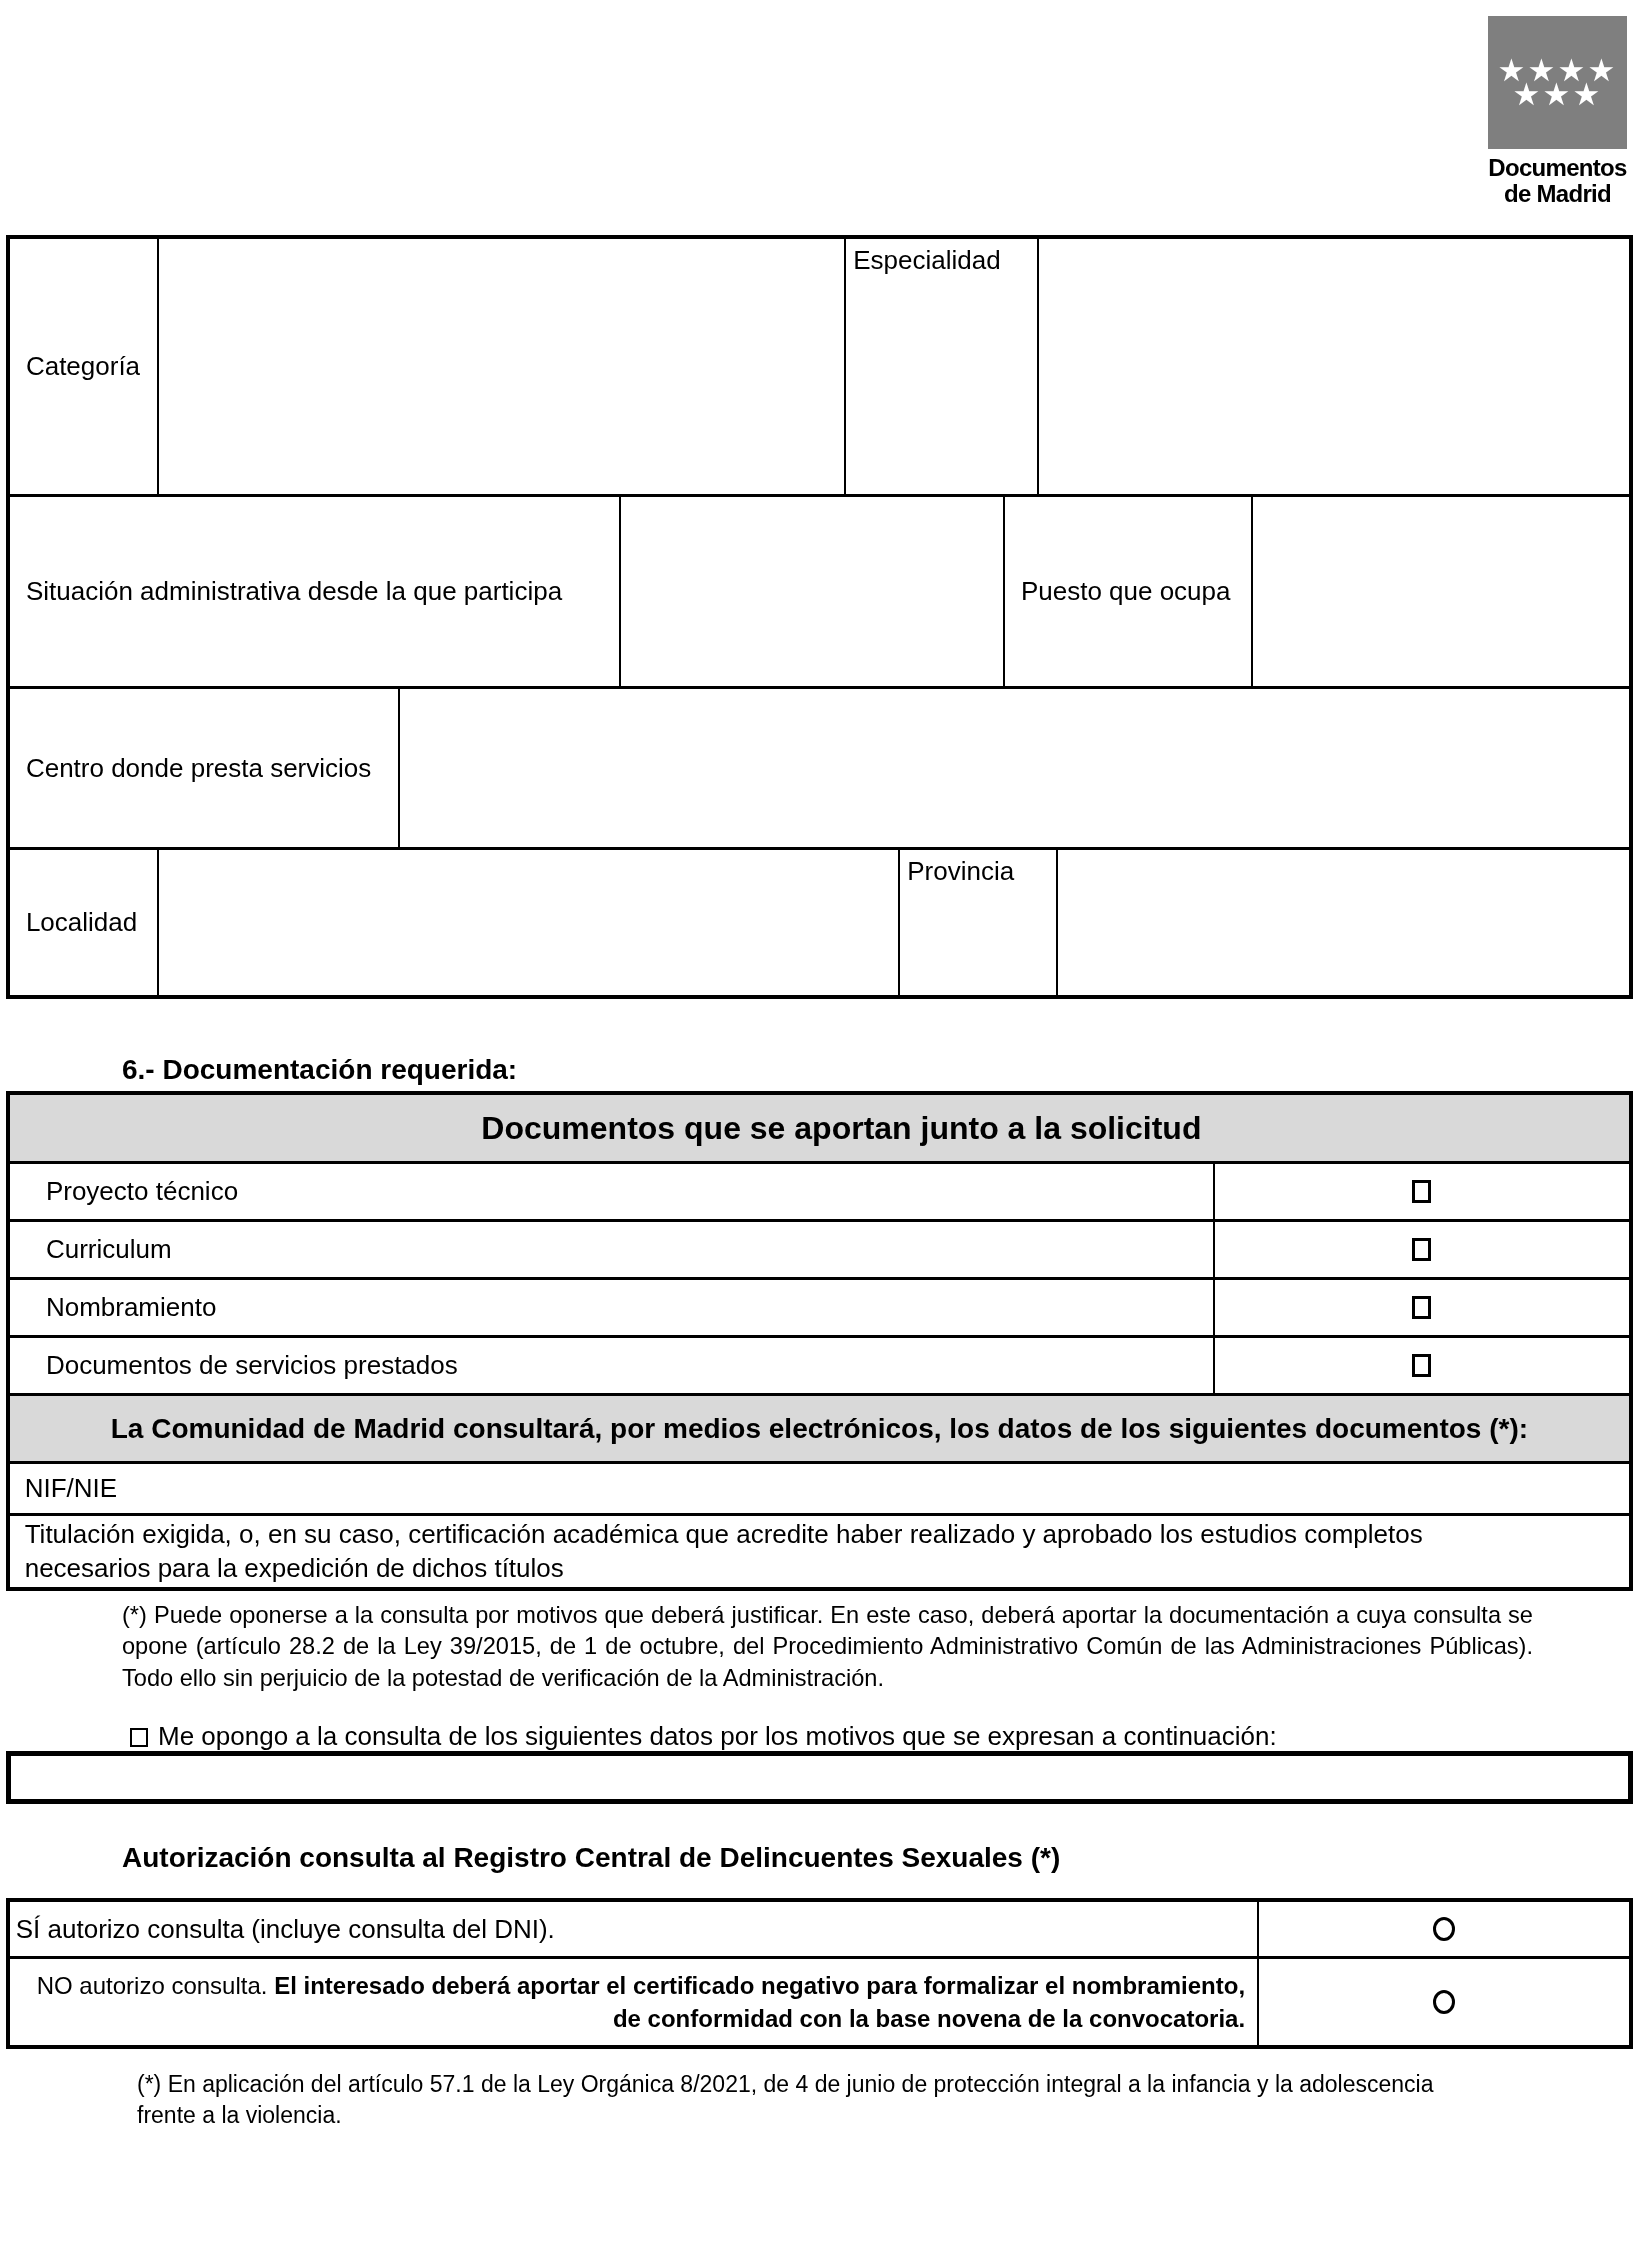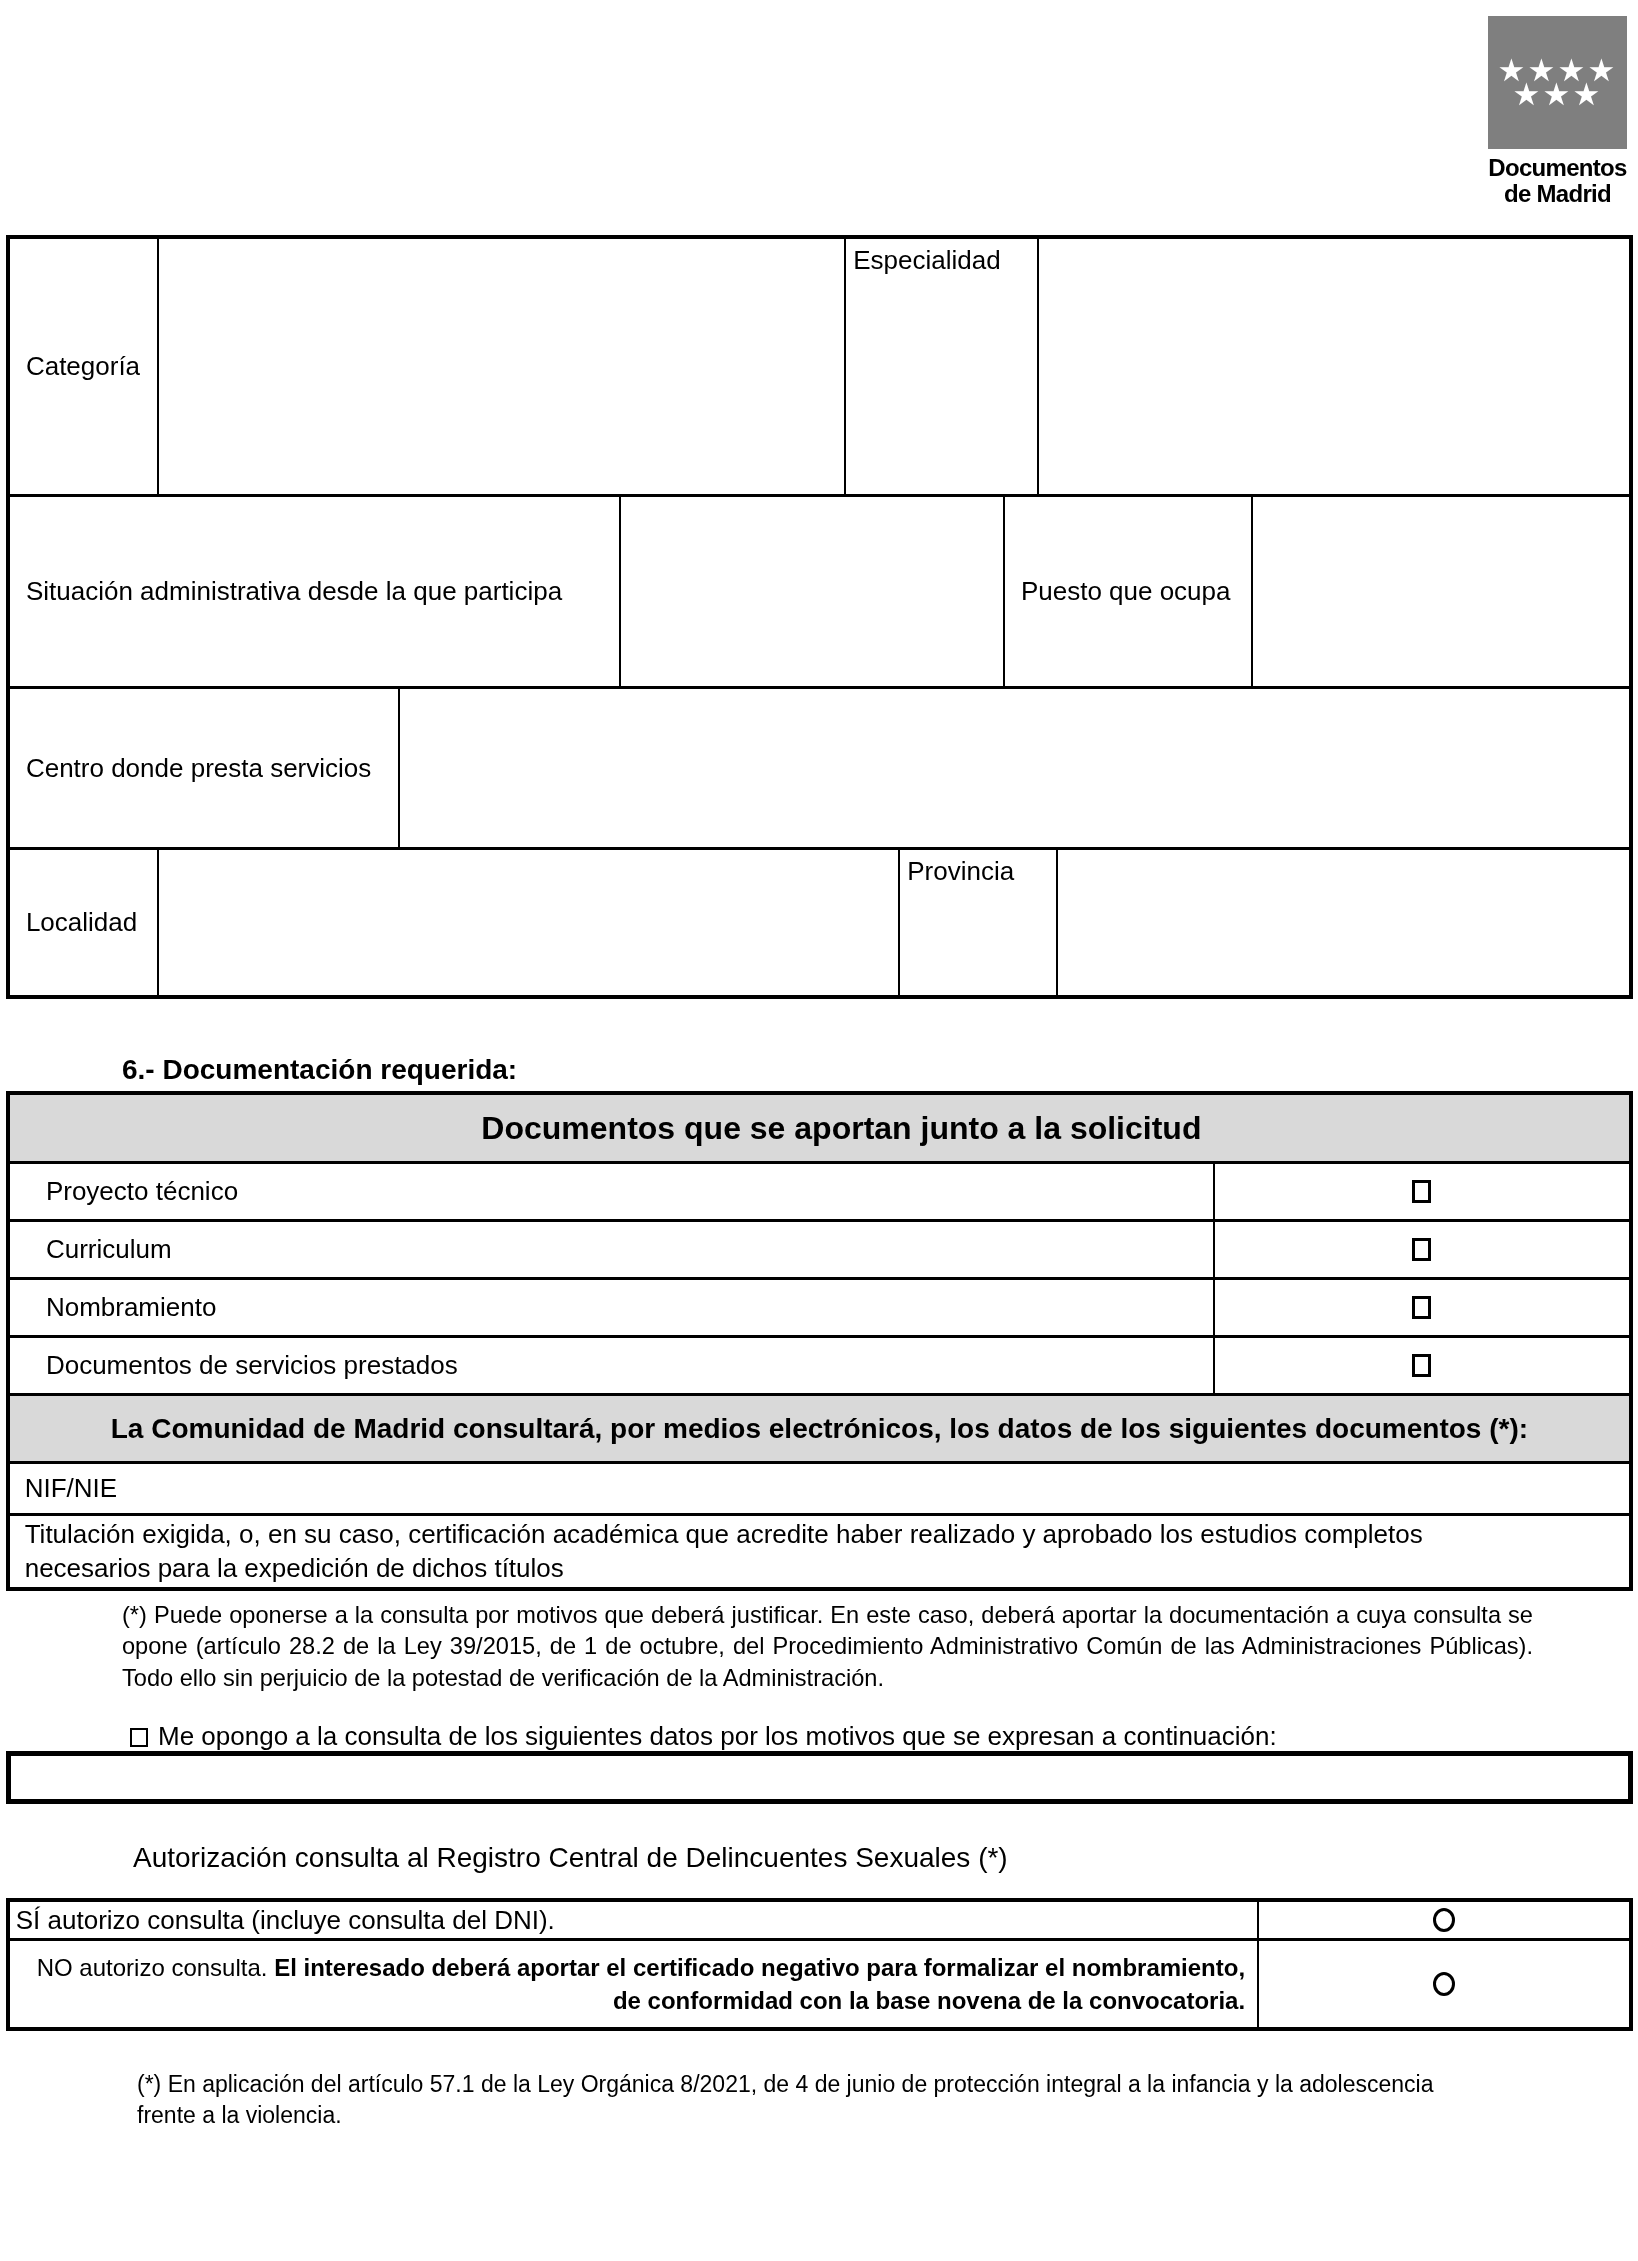--- a/index.html
+++ b/index.html
@@ -83,23 +83,23 @@
   .oppose-chk {
     display: inline-block; width: 17.7px; height: 19px; border: 2.2px solid #000;
     box-sizing: border-box; margin-right: 10.3px; vertical-align: -1.5px; background: #fff;
   }
   .oppose-box {
     left: 5.9px; top: 1751px; width: 1627px; height: 53px;
     border: 5.2px solid #000; box-sizing: border-box; background: #fff;
   }
 
   
-  .heading-auth { left: 133px; top: 1842px; font-weight: normal; font-size: 28px; }
+  .heading-auth { left: 122px; top: 1842px; font-weight: bold; font-size: 28px; }
   .t3 { left: 5.9px; top: 1898px; width: 1627px; }
-  .t3 .r-si { height: 39px; }
+  .t3 .r-si { height: 57px; }
   .t3 .r-no { height: 86px; }
   .t3-lbl { flex: 1; font-size: 26px; display: flex; align-items: center; padding-left: 5.9px; }
   .t3-lbl-wrap {
     flex: 1; font-size: 24px; display: flex; align-items: center;
     line-height: 1.38; padding: 4.4px 11.8px 4.4px 5.9px; box-sizing: border-box; text-align: right;
   }
   .rad-col { width: 370px; display: flex; align-items: center; justify-content: center; }
   .radio {
     width: 22px; height: 24px; border: 3px solid #000; border-radius: 50%;
     background: #fff; box-sizing: border-box;

